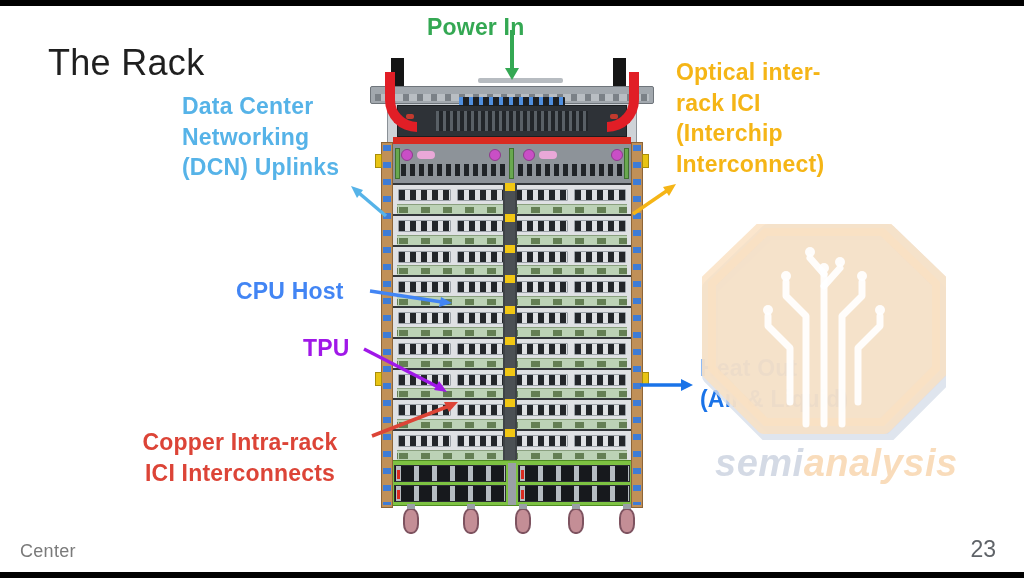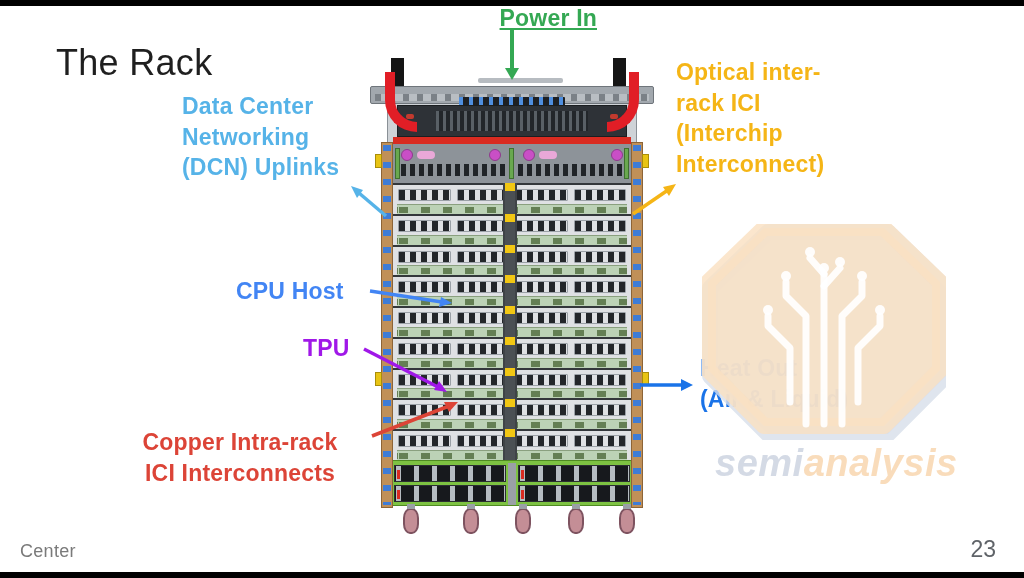--- a/index.html
+++ b/index.html
@@ -1,23 +1,23 @@
 <!DOCTYPE html>
 <html><head>
 <meta charset="utf-8">
 <style>
   html,body{margin:0;padding:0;background:#888;}
   .slide{position:relative;width:1024px;height:578px;background:#ffffff;overflow:hidden;
          font-family:"Liberation Sans",sans-serif;}
   .bar{position:absolute;left:0;width:1024px;height:6px;background:#000;}
   .bar.top{top:0;} .bar.bottom{bottom:0;}
 
-  .title{position:absolute;left:56px;top:42px;font-size:36px;color:#1f1f1f;font-weight:400;letter-spacing:.3px;}
+  .title{position:absolute;left:48px;top:42px;font-size:36px;color:#1f1f1f;font-weight:400;letter-spacing:.3px;}
   .lbl{position:absolute;font-weight:700;font-size:23px;line-height:1.33;white-space:pre-line;letter-spacing:.2px;}
-  .lbl.power{left:427px;top:3px;width:170px;text-align:right;text-decoration:underline;}
+  .lbl.power{left:427px;top:12px;width:170px;text-align:left;}
   .lbl.dcn{left:182px;top:91px;}
   .lbl.optical{left:676px;top:57px;}
   .lbl.cpu{left:236px;top:276px;}
   .lbl.tpu{left:303px;top:333px;}
   .lbl.copper{left:110px;top:427px;width:260px;text-align:center;}
   .lbl.heat{left:700px;top:353px;z-index:4;}
 
   .footer-brand{position:absolute;left:20px;top:541px;font-size:18px;color:#7a7a7a;font-weight:500;letter-spacing:.3px;}
   .page-num{position:absolute;right:28px;top:536px;font-size:23px;color:#5f6368;}
 

